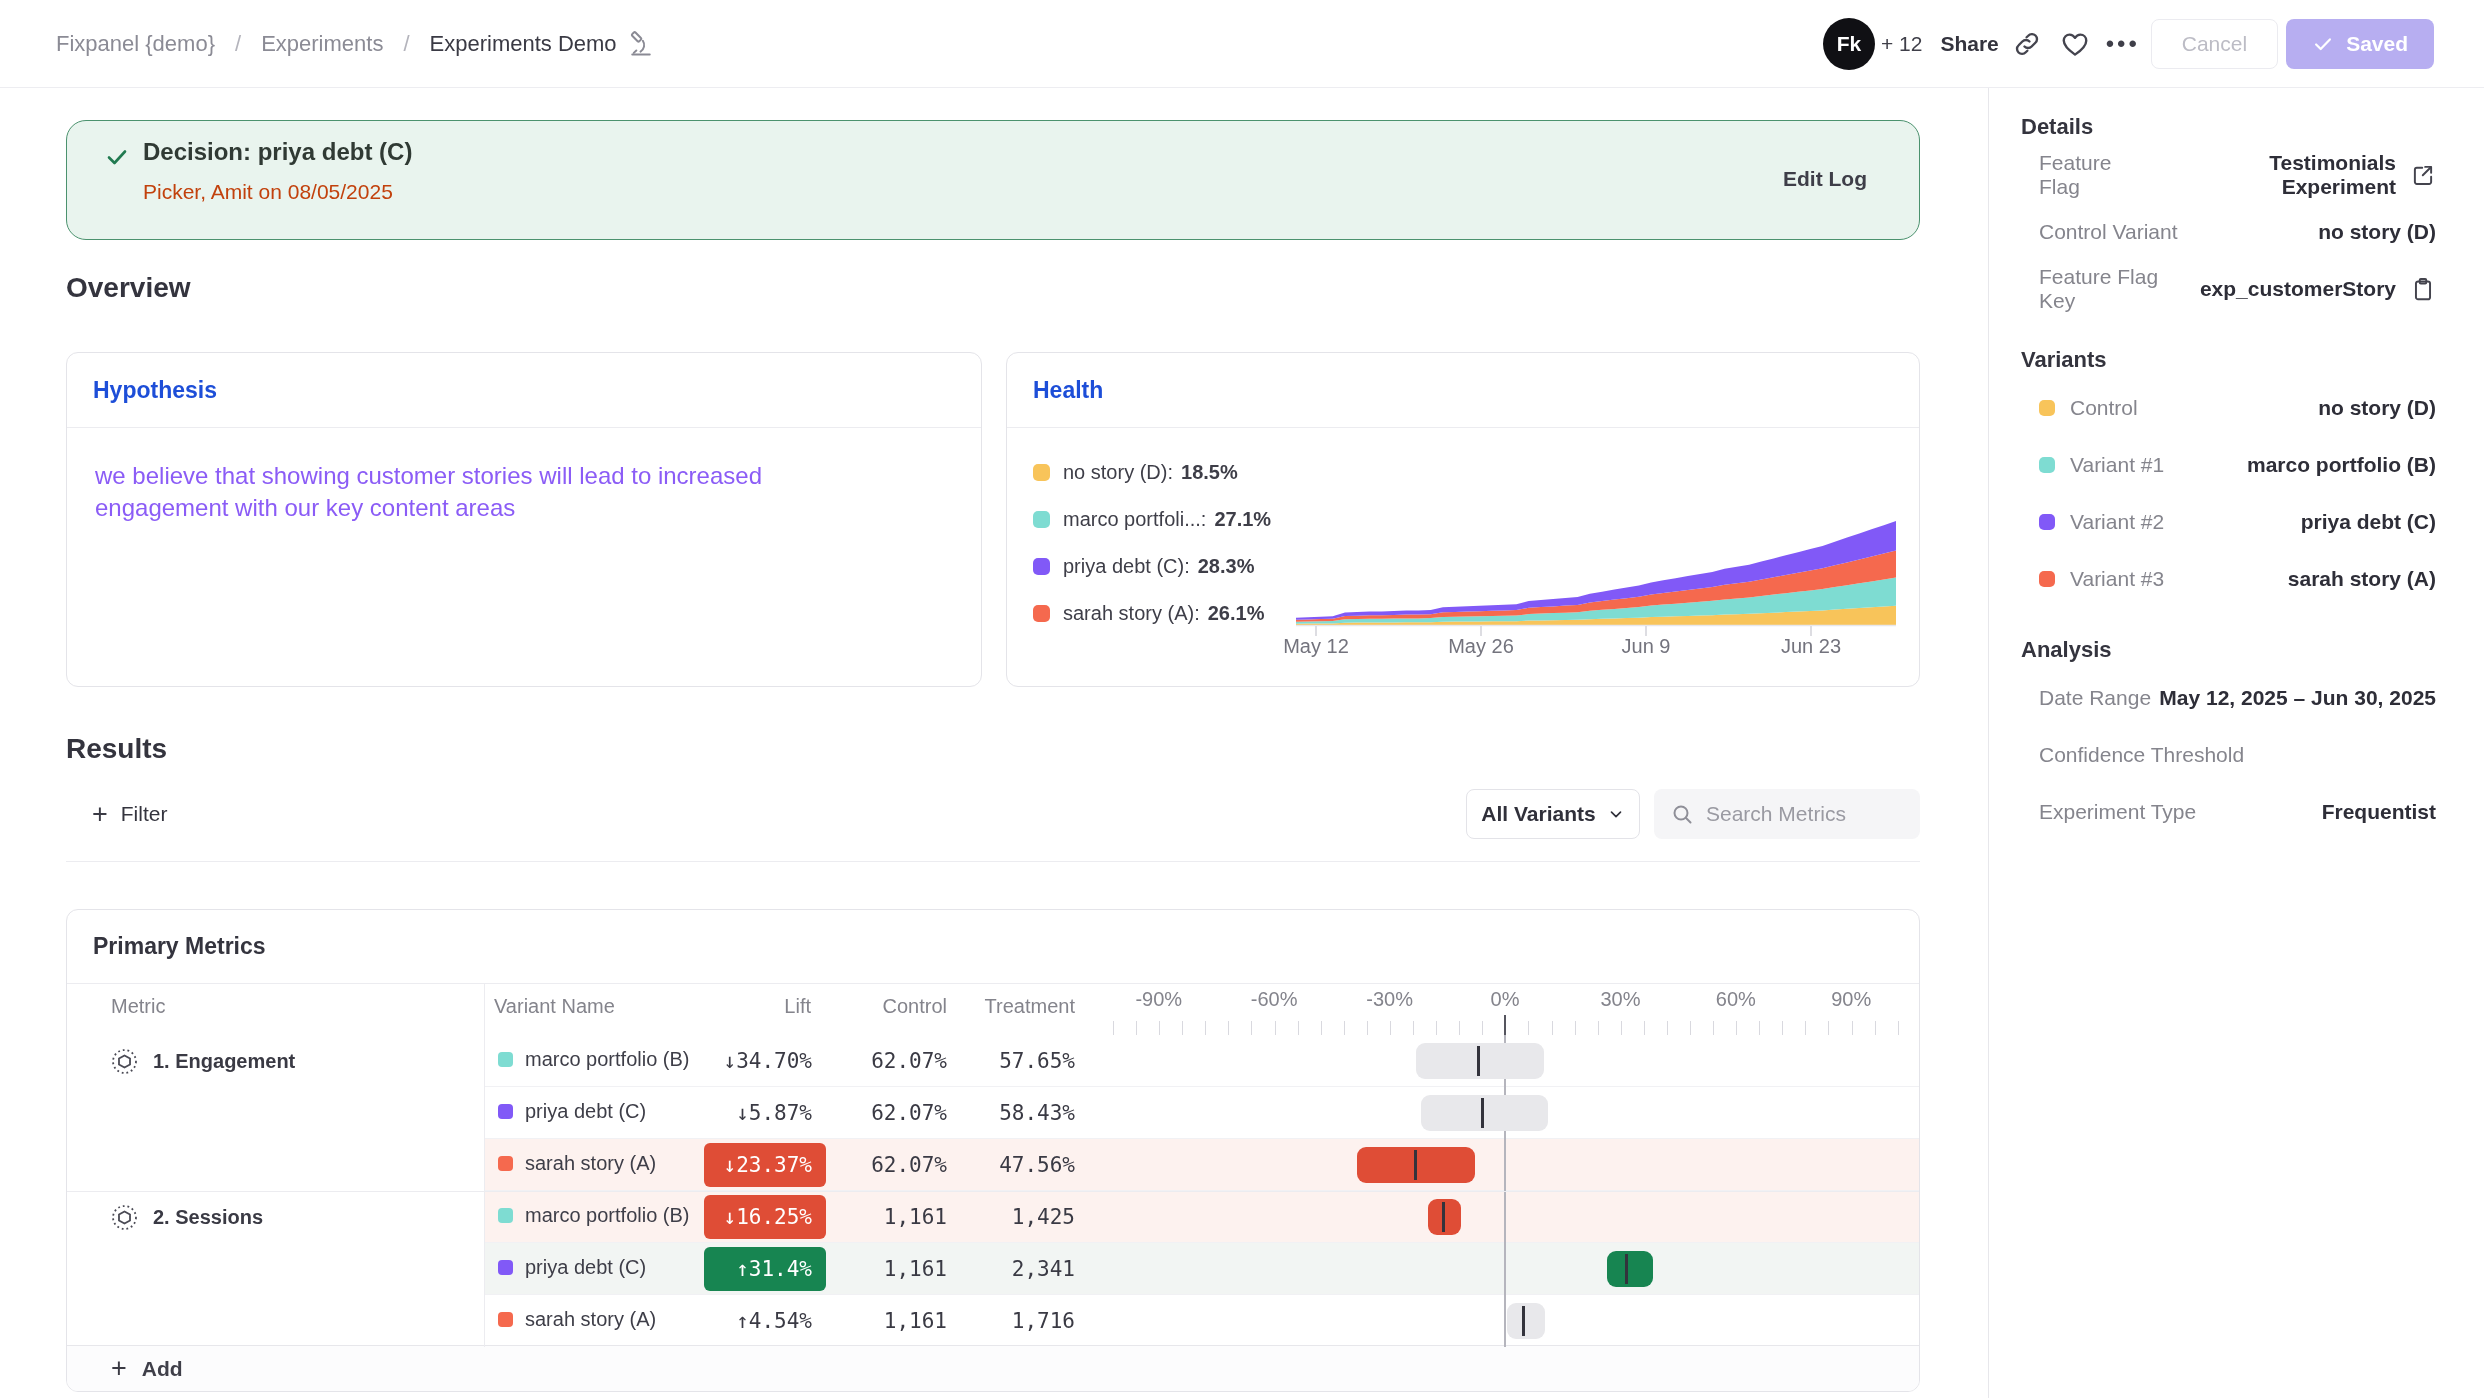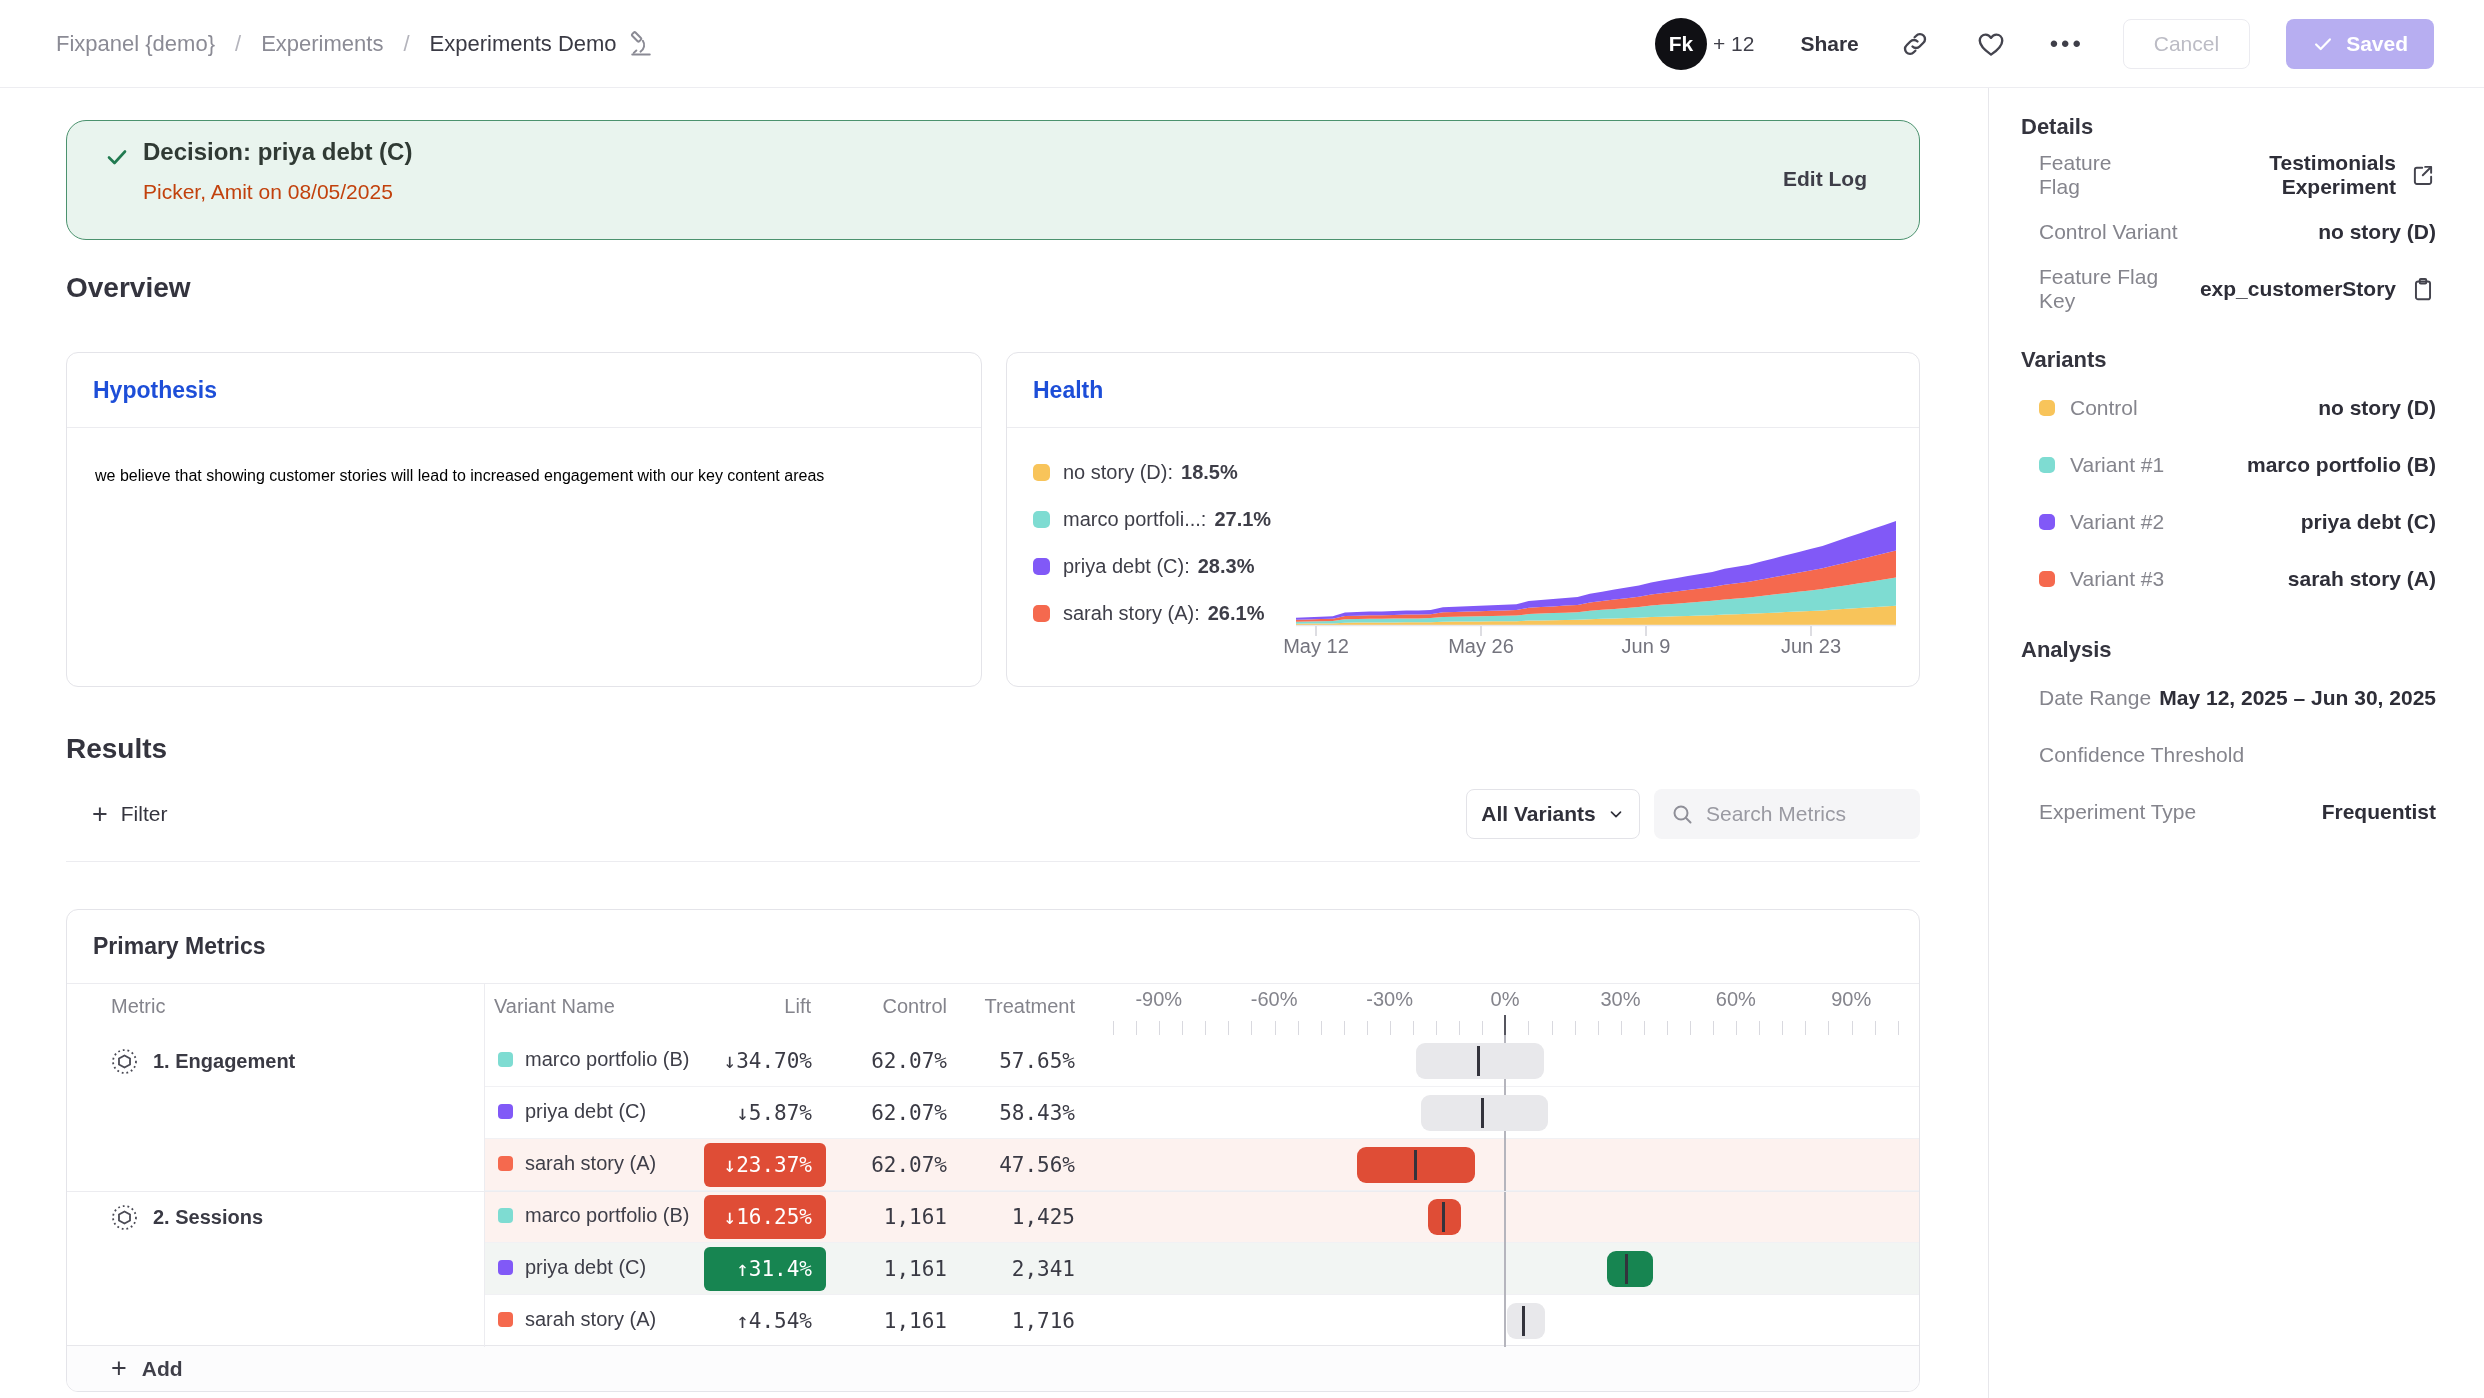--- a/index.html
+++ b/index.html
@@ -5,21 +5,21 @@
   * { margin:0; padding:0; box-sizing:border-box; }
   html,body { width:2484px; height:1398px; overflow:hidden; background:#fff;
     font-family:"Liberation Sans","DejaVu Sans",sans-serif; color:#3a3a44; }
 
   
   .topnav{height:88px;display:flex;align-items:center;justify-content:space-between;
     padding:0 50px 0 56px;border-bottom:1px solid #ededf1;}
   .crumbs{display:flex;align-items:center;gap:20px;font-size:22px;color:#8b8b95;}
   .crumb{color:#8b8b95;}
   .crumb-current{color:#3a3a44;font-weight:500;display:flex;align-items:center;gap:10px;}
-  .nav-actions{display:flex;align-items:center;gap:36px;}
+  .nav-actions{display:flex;align-items:center;gap:8px;}
   .avatar-group{display:flex;align-items:center;gap:6px;}
   .avatar{width:52px;height:52px;border-radius:50%;background:#101014;color:#fff;
     font-weight:700;font-size:21px;display:flex;align-items:center;justify-content:center;}
   .collab{font-size:21px;color:#3f3f49;}
   .share{font-size:21px;font-weight:600;color:#34343e;margin-left:10px;}
   .icon-btn{display:flex;align-items:center;justify-content:center;width:40px;height:40px;}
   .icon-btn svg{stroke:#44444e;fill:none;stroke-width:1.9;stroke-linecap:round;stroke-linejoin:round;}
   .btn-cancel{height:50px;padding:0 30px;border:1px solid #ebebf0;border-radius:8px;background:#fff;
     color:#bcbcc5;font-size:21px;display:flex;align-items:center;}
   .btn-saved{height:50px;padding:0 26px;border-radius:8px;background:#b7aef1;color:#fff;
@@ -44,21 +44,21 @@
   .overview-h{margin-top:32px;}
   .results-h{margin-top:46px;}
 
   
   .cards{display:flex;gap:24px;margin-top:48px;}
   .card{border:1px solid #e4e4e9;border-radius:12px;background:#fff;}
   .card-hypo{width:916px;height:335px;}
   .card-health{width:914px;height:335px;position:relative;}
   .card-head{height:75px;border-bottom:1px solid #ececf0;display:flex;align-items:center;
     padding:0 26px;font-size:23px;font-weight:700;color:#1d4ed8;}
-  .hypo-body{padding:32px 28px;font-size:16px;line-height:32px;color:#000000;max-width:830px;}
+  .hypo-body{padding:32px 28px;font-size:24px;line-height:32px;color:#8b5cf6;max-width:830px;}
   .legend{position:absolute;left:26px;top:106px;display:flex;flex-direction:column;gap:21px;}
   .leg-item{display:flex;align-items:center;gap:13px;font-size:20px;color:#3e3e48;height:26px;}
   .leg-swatch{width:17px;height:17px;border-radius:5px;flex:none;}
   .leg-value{font-weight:700;margin-left:-5px;}
   .chart-svg{position:absolute;left:286px;top:162px;}
   .chart-label{position:absolute;top:282px;width:110px;text-align:center;font-size:20px;color:#73737d;}
 
   
   .results-controls{display:flex;align-items:center;justify-content:space-between;margin-top:24px;}
   .filter-btn{display:flex;align-items:center;gap:13px;font-size:21px;font-weight:500;

